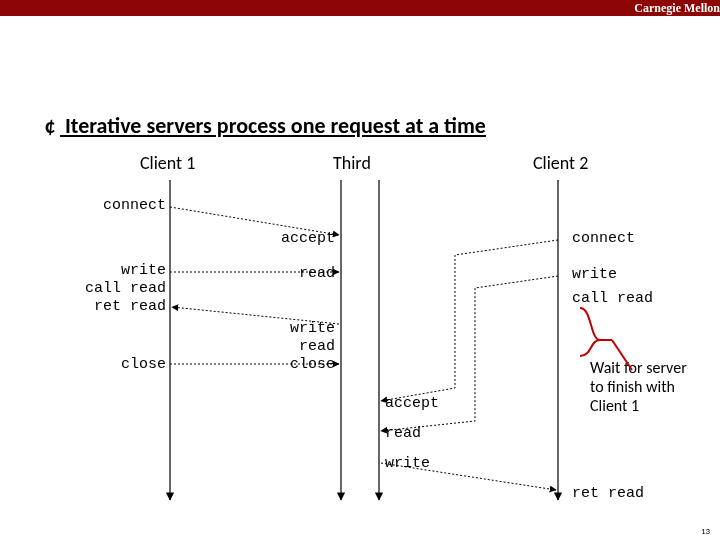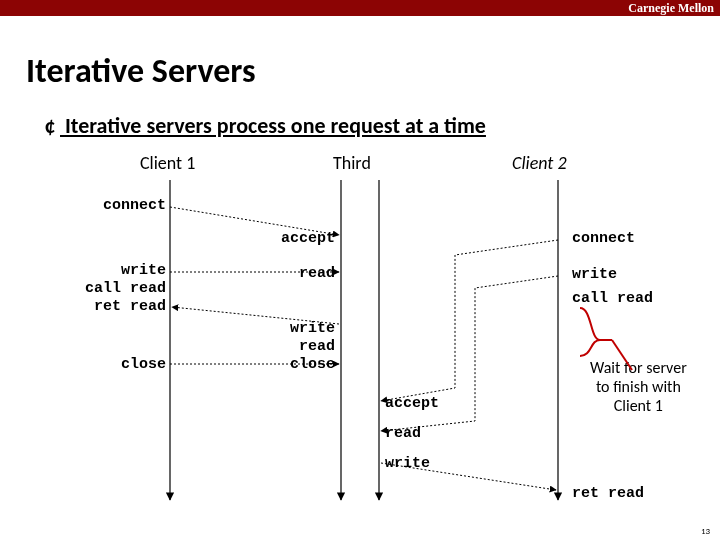--- a/index.html
+++ b/index.html
@@ -1,42 +1,41 @@
 <!DOCTYPE html>
 <html><head>
 <meta charset="utf-8">
 <style>
   * { margin: 0; padding: 0; box-sizing: border-box; }
   html, body { width: 720px; height: 540px; font-family: Calibri, Arial, sans-serif; background: #fff; color: #000; }
   .slide { position: relative; width: 720px; height: 540px; }
-  .topbar { position: absolute; top: 0; left: 0; width: 720px; height: 16px; background: #8c0404; text-align: right; color: #fff; font-family: Georgia, 'Times New Roman', serif; font-weight: bold; font-size: 12px; padding-right: 6px; line-height: 16px; }
+  .topbar { position: absolute; top: 0; left: 0; width: 720px; height: 16px; background: #8c0404; text-align: right; color: #fff; font-family: Georgia, 'Times New Roman', serif; font-weight: bold; font-size: 12px; line-height: 16px; }
   .title { position: absolute; top: 50px; left: 26px; font-family: Calibri, Arial, sans-serif; font-weight: bold; font-size: 34px; }
   .bullet { position: absolute; top: 112px; left: 40px; font-family: Calibri, Arial, sans-serif; font-weight: bold; font-size: 22px; text-decoration: underline; }
   .bullet .mark { display: inline-block; width: 20px; text-align: center; }
   .col-head { position: absolute; top: 152px; font-family: Calibri, Arial, sans-serif; font-size: 18px; }
-  .label { position: absolute; font-family: 'Courier New', monospace; font-weight: bold; font-size: 15px; }
-  .anno { position: absolute; font-family: Calibri, Arial, sans-serif; font-size: 16px; line-height: 1.2; text-align: center; }
+  .label { position: absolute; font-family: 'Courier New', monospace; font-weight: normal; font-size: 15px; }
+  .anno { position: absolute; font-family: Calibri, Arial, sans-serif; font-size: 16px; line-height: 1.2; }
   .footer-left { position: absolute; left: 4px; bottom: 4px; font-family: Calibri, Arial, sans-serif; font-size: 9px; }
   .footer-right { position: absolute; right: 10px; bottom: 4px; font-family: Calibri, Arial, sans-serif; font-size: 9px; margin-left: 24px; }
   svg.diagram { position: absolute; top: 0; left: 0; }
 </style>
 </head>
 <body>
 
 <div class="slide">
   <div class="topbar">Carnegie Mellon</div>
-  <div class="title">Iterative Servers</div>
   <div class="bullet">
     <span class="mark">¢</span>
     <span>Iterative servers process one request at a time</span>
   </div>
 
   <div class="col-head" style="left:140px;">Client 1</div>
   <div class="col-head" style="left:333px;">Third</div>
-  <div class="col-head" style="left:512px;font-style:italic;">Client 2</div>
+  <div class="col-head" style="left:533px;">Client 2</div>
 
   <div class="label" style="top:197px; left:96px; text-align:right; width:70px;">connect</div>
   <div class="label" style="top:262px; left:76px; text-align:right; width:90px;">write</div>
   <div class="label" style="top:280px; left:76px; text-align:right; width:90px;">call read</div>
   <div class="label" style="top:298px; left:76px; text-align:right; width:90px;">ret read</div>
   <div class="label" style="top:356px; left:116px; text-align:right; width:50px;">close</div>
 
   <div class="label" style="top:230px; left:277px; text-align:right; width:58px;">accept</div>
   <div class="label" style="top:265px; left:295px; text-align:right; width:40px;">read</div>
   <div class="label" style="top:320px; left:288px; text-align:right; width:47px;">write</div>

